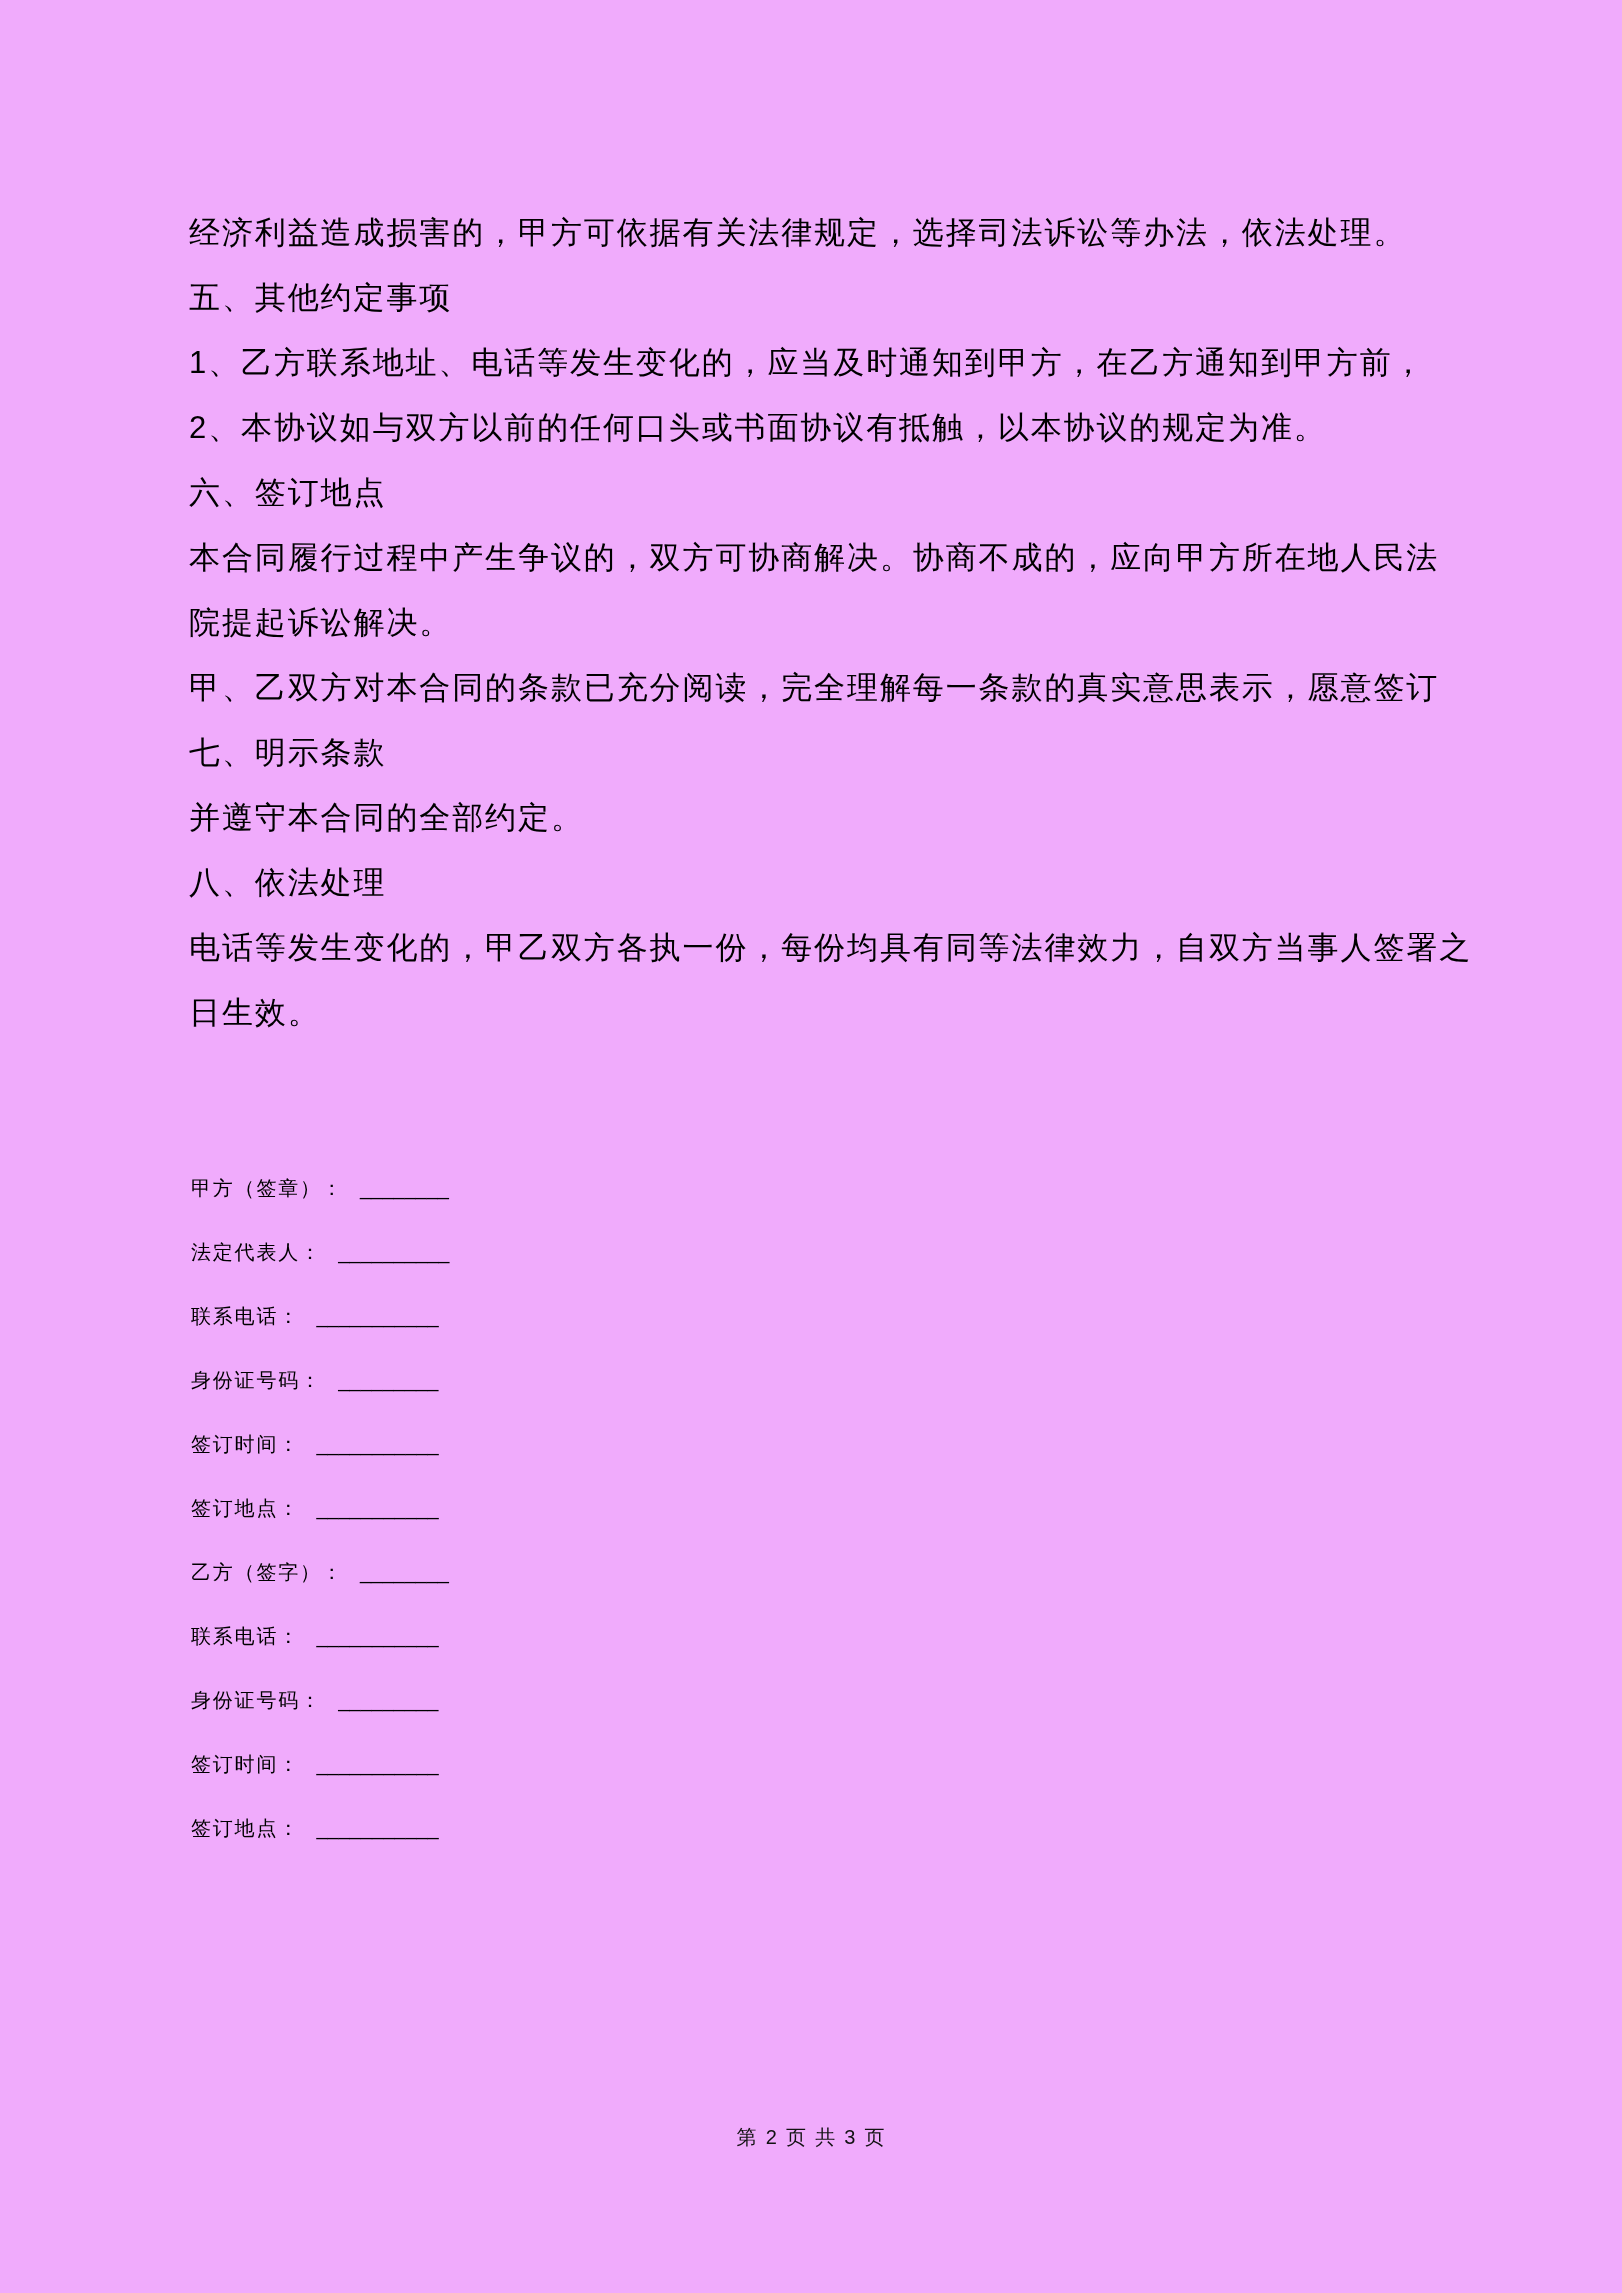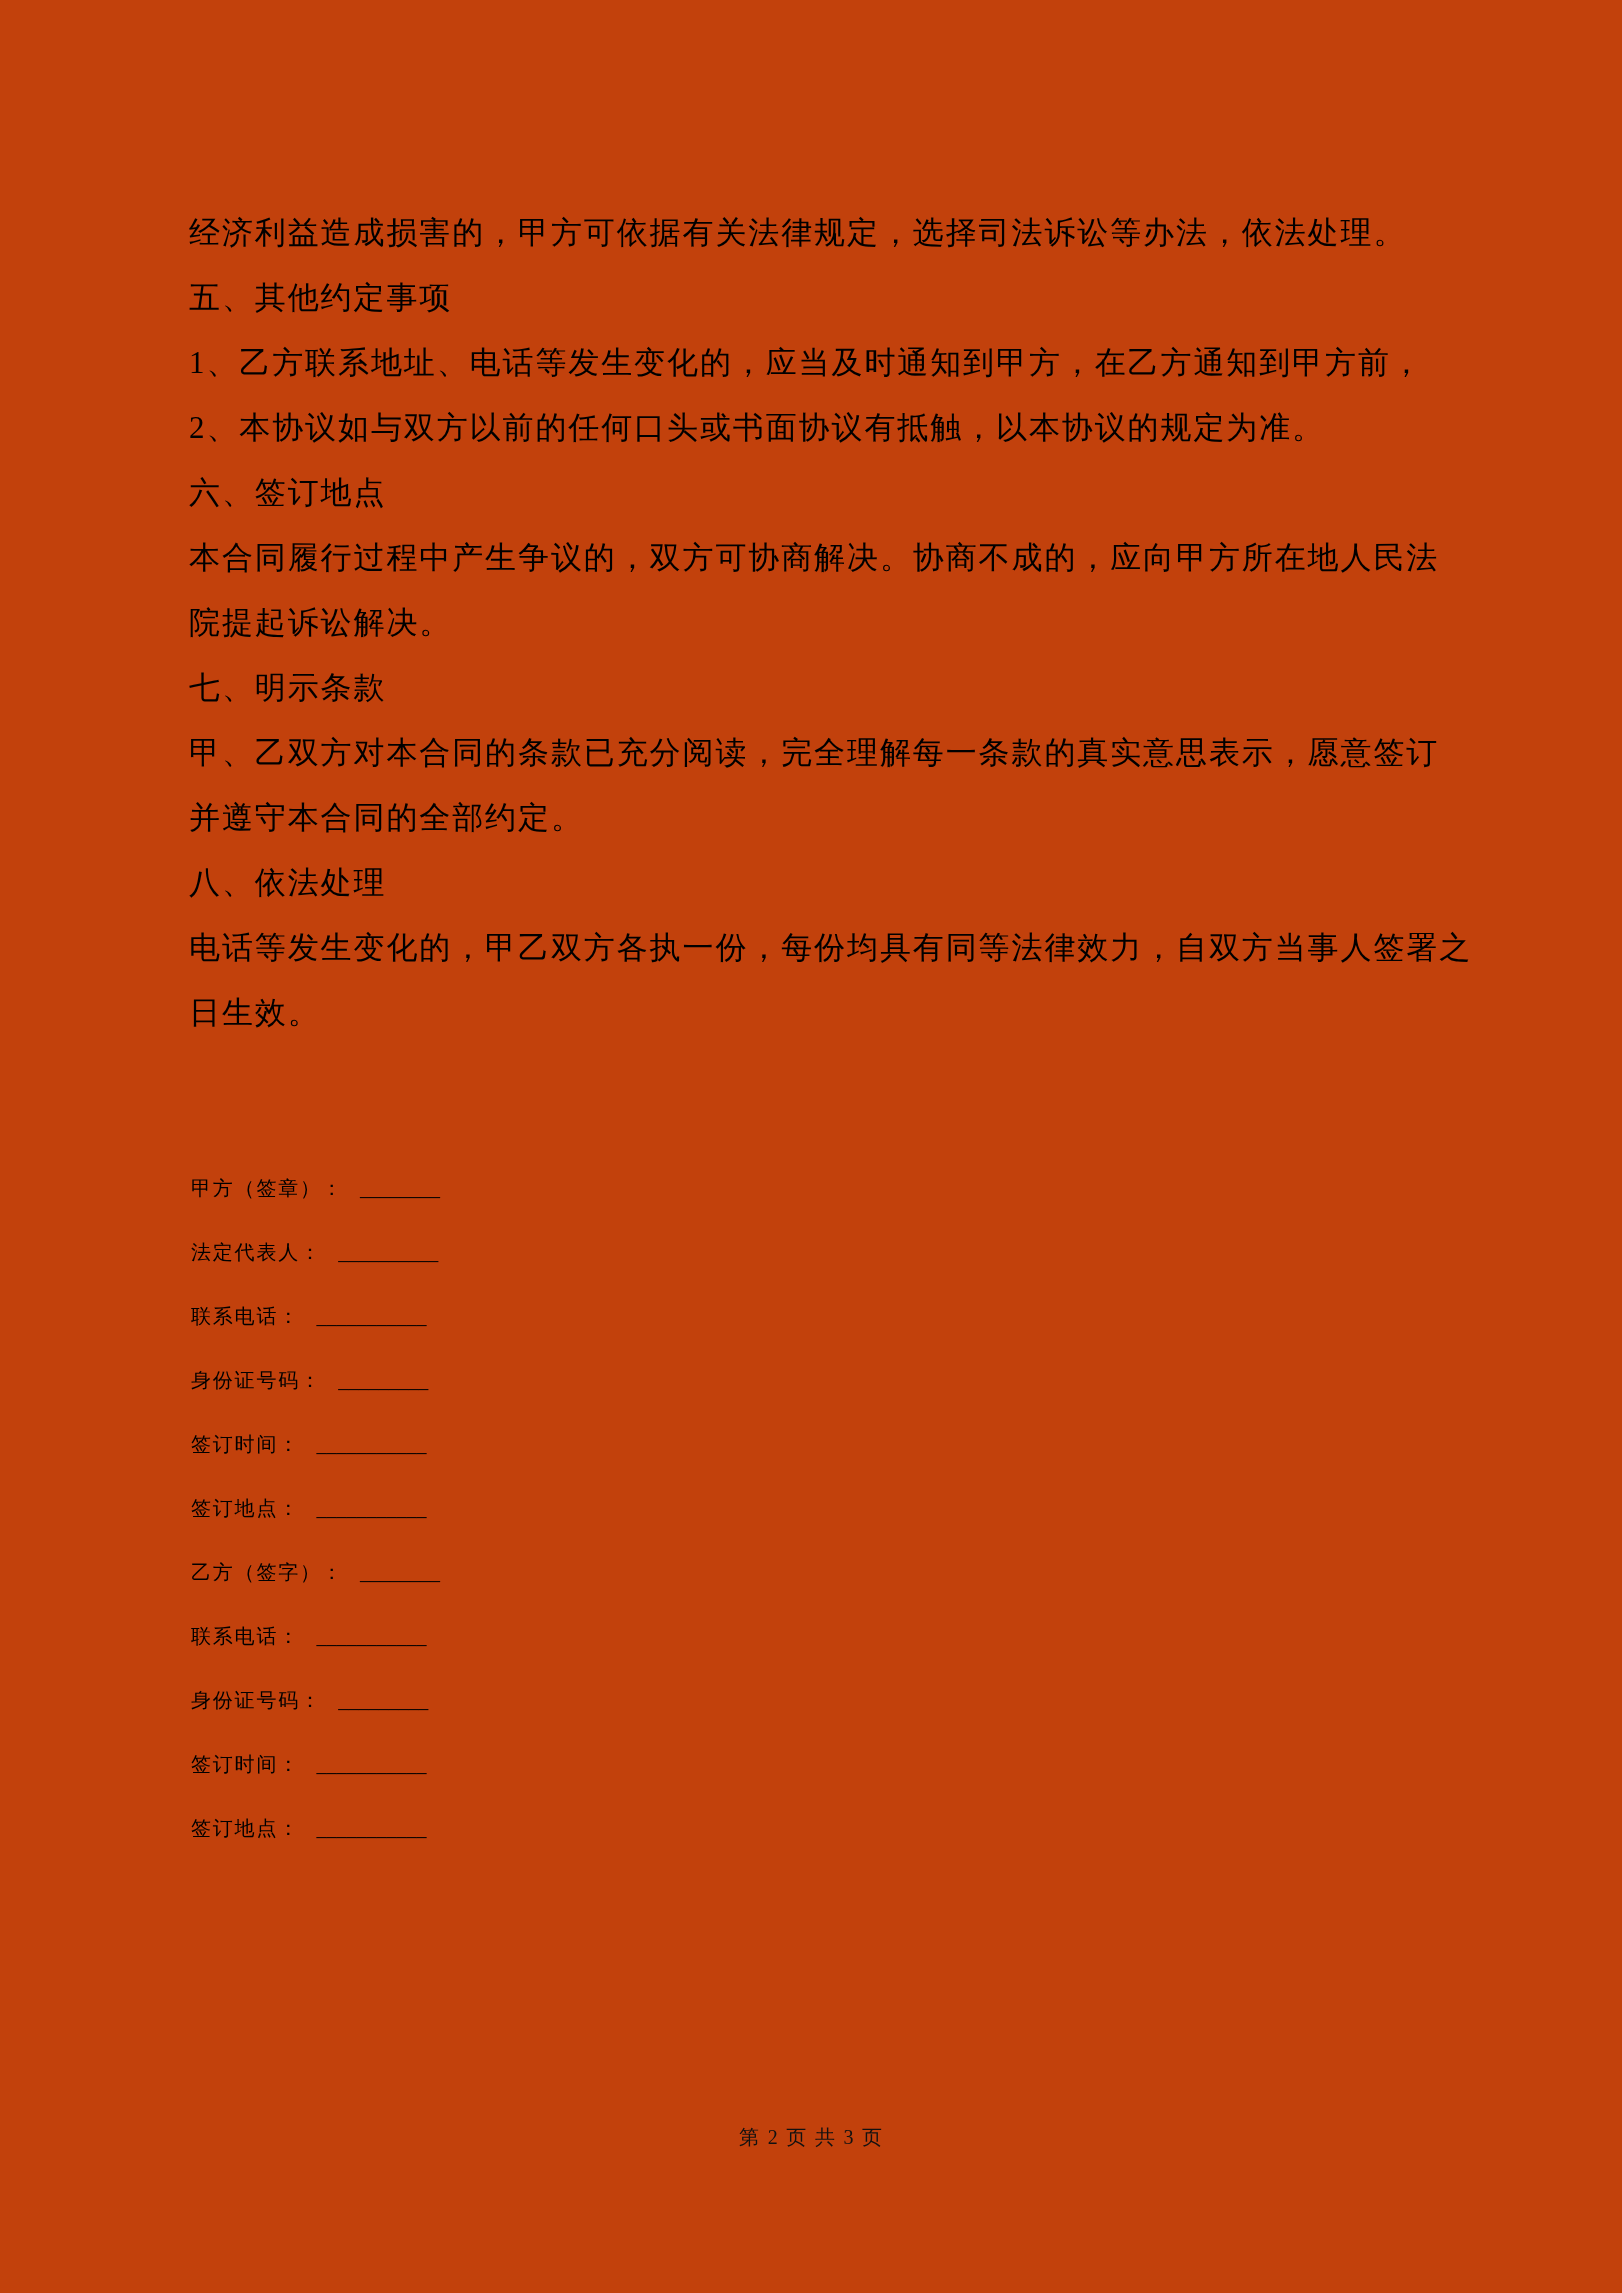--- a/index.html
+++ b/index.html
@@ -5,23 +5,23 @@
   html, body {
     margin: 0;
     padding: 0;
     background: #e8e8e8;
   }
   .page {
     position: relative;
     width: 1623px;
     height: 2294px;
     margin: 0 auto;
-    background: #c2410c;
+    background: #f0abfc;
     color: #000000;
-    font-family: Liberation Serif, serif;
+    font-family: Liberation Sans, sans-serif;
     overflow: hidden;
   }
   .body-text {
     position: absolute;
     left: 189px;
     top: 200px;
     width: 1246px;
   }
   .line {
     height: 65px;
@@ -64,22 +64,22 @@
 <div class="page">
 
   <div class="body-text">
     <div class="line">经济利益造成损害的，甲方可依据有关法律规定，选择司法诉讼等办法，依法处理。</div>
     <div class="line">五、其他约定事项</div>
     <div class="line">1、乙方联系地址、电话等发生变化的，应当及时通知到甲方，在乙方通知到甲方前，</div>
     <div class="line">2、本协议如与双方以前的任何口头或书面协议有抵触，以本协议的规定为准。</div>
     <div class="line">六、签订地点</div>
     <div class="line">本合同履行过程中产生争议的，双方可协商解决。协商不成的，应向甲方所在地人民法</div>
     <div class="line">院提起诉讼解决。</div>
+    <div class="line">甲、乙双方对本合同的条款已充分阅读，完全理解每一条款的真实意思表示，愿意签订</div>
     <div class="line">七、明示条款</div>
-    <div class="line">甲、乙双方对本合同的条款已充分阅读，完全理解每一条款的真实意思表示，愿意签订</div>
     <div class="line">并遵守本合同的全部约定。</div>
     <div class="line">八、依法处理</div>
     <div class="line">电话等发生变化的，甲乙双方各执一份，每份均具有同等法律效力，自双方当事人签署之</div>
     <div class="line">日生效。</div>
   </div>
 
   <div class="signatures">
     <div class="sig-row">
       <span>甲方（签章）：</span><span class="sig-blank">________</span>
     </div>

